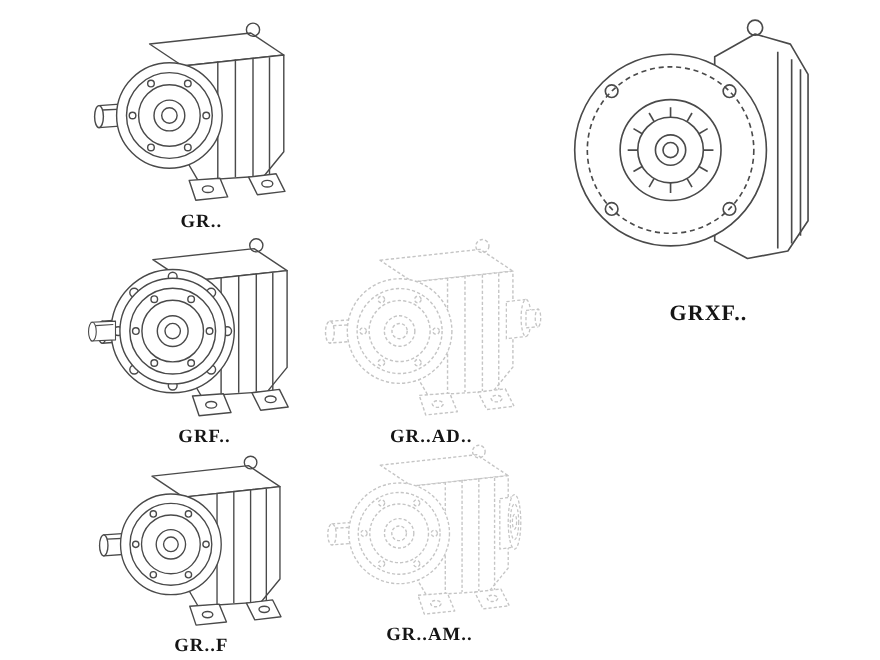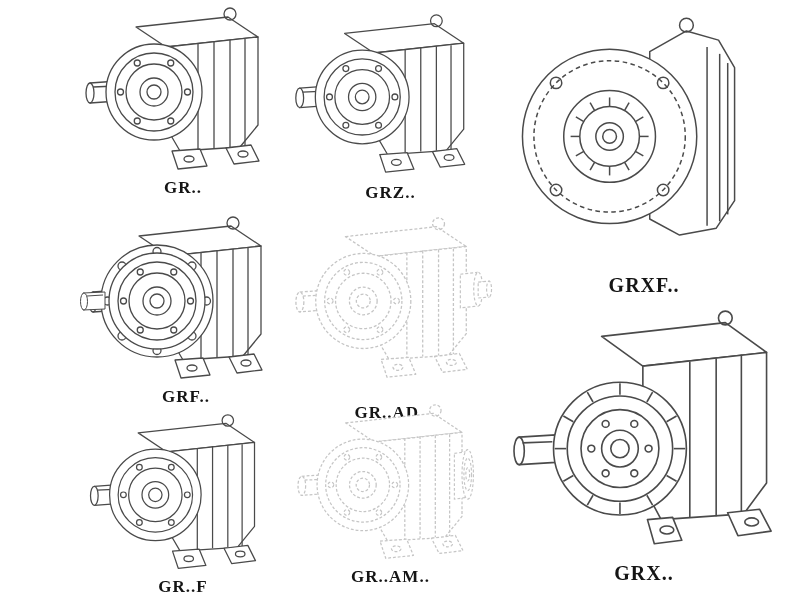--- a/index.html
+++ b/index.html
@@ -186,49 +186,43 @@
         <circle cx="79" cy="128" r="3" fill="none"></circle>
         <circle cx="91.5" cy="106.4" r="3" fill="none"></circle>
         <circle cx="116.5" cy="106.4" r="3" fill="none"></circle>
       </g>
     </g>
   </defs>
 </svg>
 
 <div class="canvas">
 
-  <figure class="model" style="left:78px; top:3px; width:210px;">
+  <figure class="model" style="left:78px; top:16px; width:210px;">
     <svg class="drawing" viewBox="0 0 210 172" width="210" height="172">
         <use href="#gb-iso"></use>
       </svg>
     <figcaption class="model-label">GR..</figcaption>
   </figure>
 
-  <figure class="model" style="left:288px; top:8px; width:205px;">
-    <svg class="drawing" viewBox="0 0 210 172" width="205" height="172">
-        <use href="#gb-iso"></use>
-      </svg>
-    <figcaption class="model-label">GRZ..</figcaption>
-  </figure>
 
   <figure class="model" style="left:80px; top:212px; width:212px;">
     <svg class="drawing" viewBox="0 0 210 172" width="212" height="172">
         <use href="#gb-iso-flange"></use>
       </svg>
     <figcaption class="model-label">GRF..</figcaption>
   </figure>
 
   <figure class="model" style="left:498px; top:8px; width:292px;">
     <svg class="drawing" viewBox="0 0 230 225" width="292" height="258">
         <use href="#gb-front"></use>
       </svg>
     <figcaption class="model-label lg">GRXF..</figcaption>
   </figure>
 
-  <figure class="model" style="left:288px; top:212px; width:208px;gap:16px;">
+  <figure class="model" style="left:288px; top:212px; width:208px;">
     <svg class="drawing faded" viewBox="0 0 210 172" width="208" height="172">
         <use href="#gb-iso"></use>
         <use href="#ad-attach"></use>
       </svg>
     <figcaption class="model-label">GR..AD..</figcaption>
   </figure>
 
   <figure class="model" style="left:78px; top:410px; width:210px;text-align:center;">
     <svg class="drawing" viewBox="0 0 210 172" width="210" height="164">
         <use href="#gb-iso"></use>
@@ -237,20 +231,14 @@
   </figure>
 
   <figure class="model" style="left:288px; top:400px; width:205px;">
     <svg class="drawing faded" viewBox="0 0 210 172" width="205" height="164">
         <use href="#gb-iso"></use>
         <use href="#am-attach"></use>
       </svg>
     <figcaption class="model-label">GR..AM..</figcaption>
   </figure>
 
-  <figure class="model" style="left:498px; top:302px; width:292px;">
-    <svg class="drawing" viewBox="0 0 250 220" width="292" height="252">
-        <use href="#gb-grx"></use>
-      </svg>
-    <figcaption class="model-label lg">GRX..</figcaption>
-  </figure>
 
 </div>
 
 </body></html>

